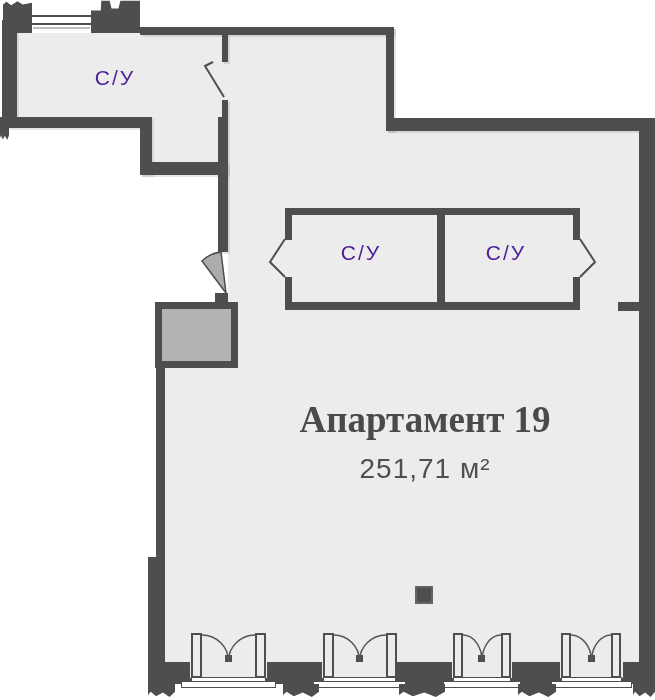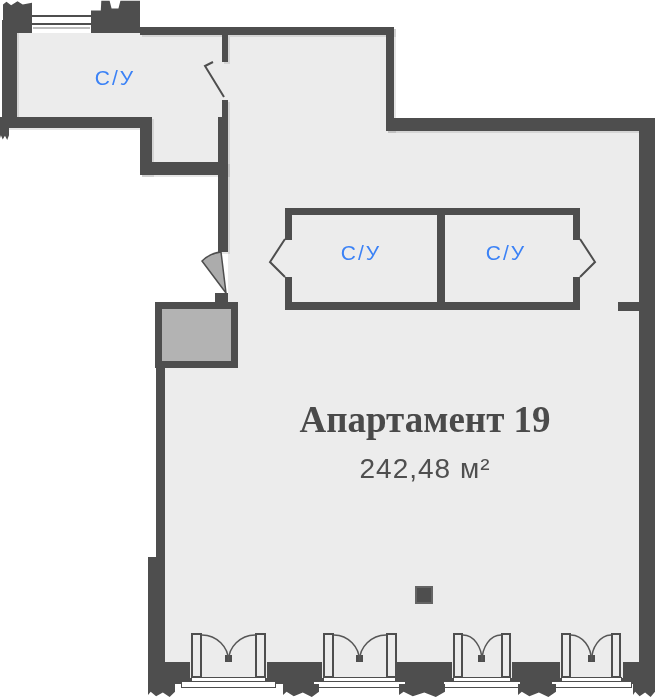--- a/index.html
+++ b/index.html
@@ -12,21 +12,21 @@
   .shaft-outer{position:absolute;background:#4e4e4e;}
   .shaft-inner{position:absolute;background:#b3b3b3;}
   .gap{position:absolute;background:#ececec;}
   .panel{position:absolute;background:#ececec;border:2px solid #4e4e4e;box-sizing:border-box;}
   .sill{position:absolute;background:#ffffff;border:1px solid #4e4e4e;box-sizing:border-box;}
   .dot{position:absolute;background:#4e4e4e;}
   .column{position:absolute;background:#4e4e4e;border:2px solid #646464;box-sizing:border-box;}
   .torn-top{clip-path:polygon(0 14%,12% 5%,28% 16%,50% 4%,68% 14%,100% 8%,100% 100%,0 100%);box-shadow:none;}
   .torn-notch{clip-path:polygon(0 32%,20% 32%,21% 2%,38% 2%,42% 26%,56% 26%,60% 2%,100% 2%,100% 100%,0 100%);box-shadow:none;}
   .torn-bottom{clip-path:polygon(0 0,100% 0,100% 60%,80% 100%,55% 65%,30% 95%,10% 60%,0 85%);box-shadow:none;}
-  .label-su{position:absolute;color:#3b82f6;font-size:21px;letter-spacing:2px;text-align:center;}
+  .label-su{position:absolute;color:#4c1d95;font-size:21px;letter-spacing:2px;text-align:center;}
   .title{position:absolute;left:230px;top:398px;width:390px;text-align:center;
          font-family:"Liberation Serif", serif;font-weight:bold;font-size:37px;color:#4a4a4a;}
   .subtitle{position:absolute;left:230px;top:453px;width:390px;text-align:center;
          font-size:28px;color:#4f4f4f;letter-spacing:1px;}
   svg.overlay{position:absolute;left:0;top:0;pointer-events:none;}
 </style>
 </head>
 <body>
 
 <div class="plan">
@@ -125,15 +125,15 @@
     <path d="M501,635 A19,26 0 0 0 482,661" fill="none" stroke="#565656" stroke-width="1.5"></path>
     <path d="M571,635 A21,26 0 0 1 591.5,661" fill="none" stroke="#565656" stroke-width="1.5"></path>
     <path d="M611,635 A20,26 0 0 0 591.5,661" fill="none" stroke="#565656" stroke-width="1.5"></path>
   </svg>
 
   <div class="label-su" style="left:75px;top:66px;width:80px;">С/У</div>
   <div class="label-su" style="left:321px;top:241px;width:80px;">С/У</div>
   <div class="label-su" style="left:466px;top:241px;width:80px;">С/У</div>
 
   <div class="title">Апартамент 19</div>
-  <div class="subtitle">242,48 м²</div>
+  <div class="subtitle">251,71 м²</div>
 
 </div>
 
 </body></html>

